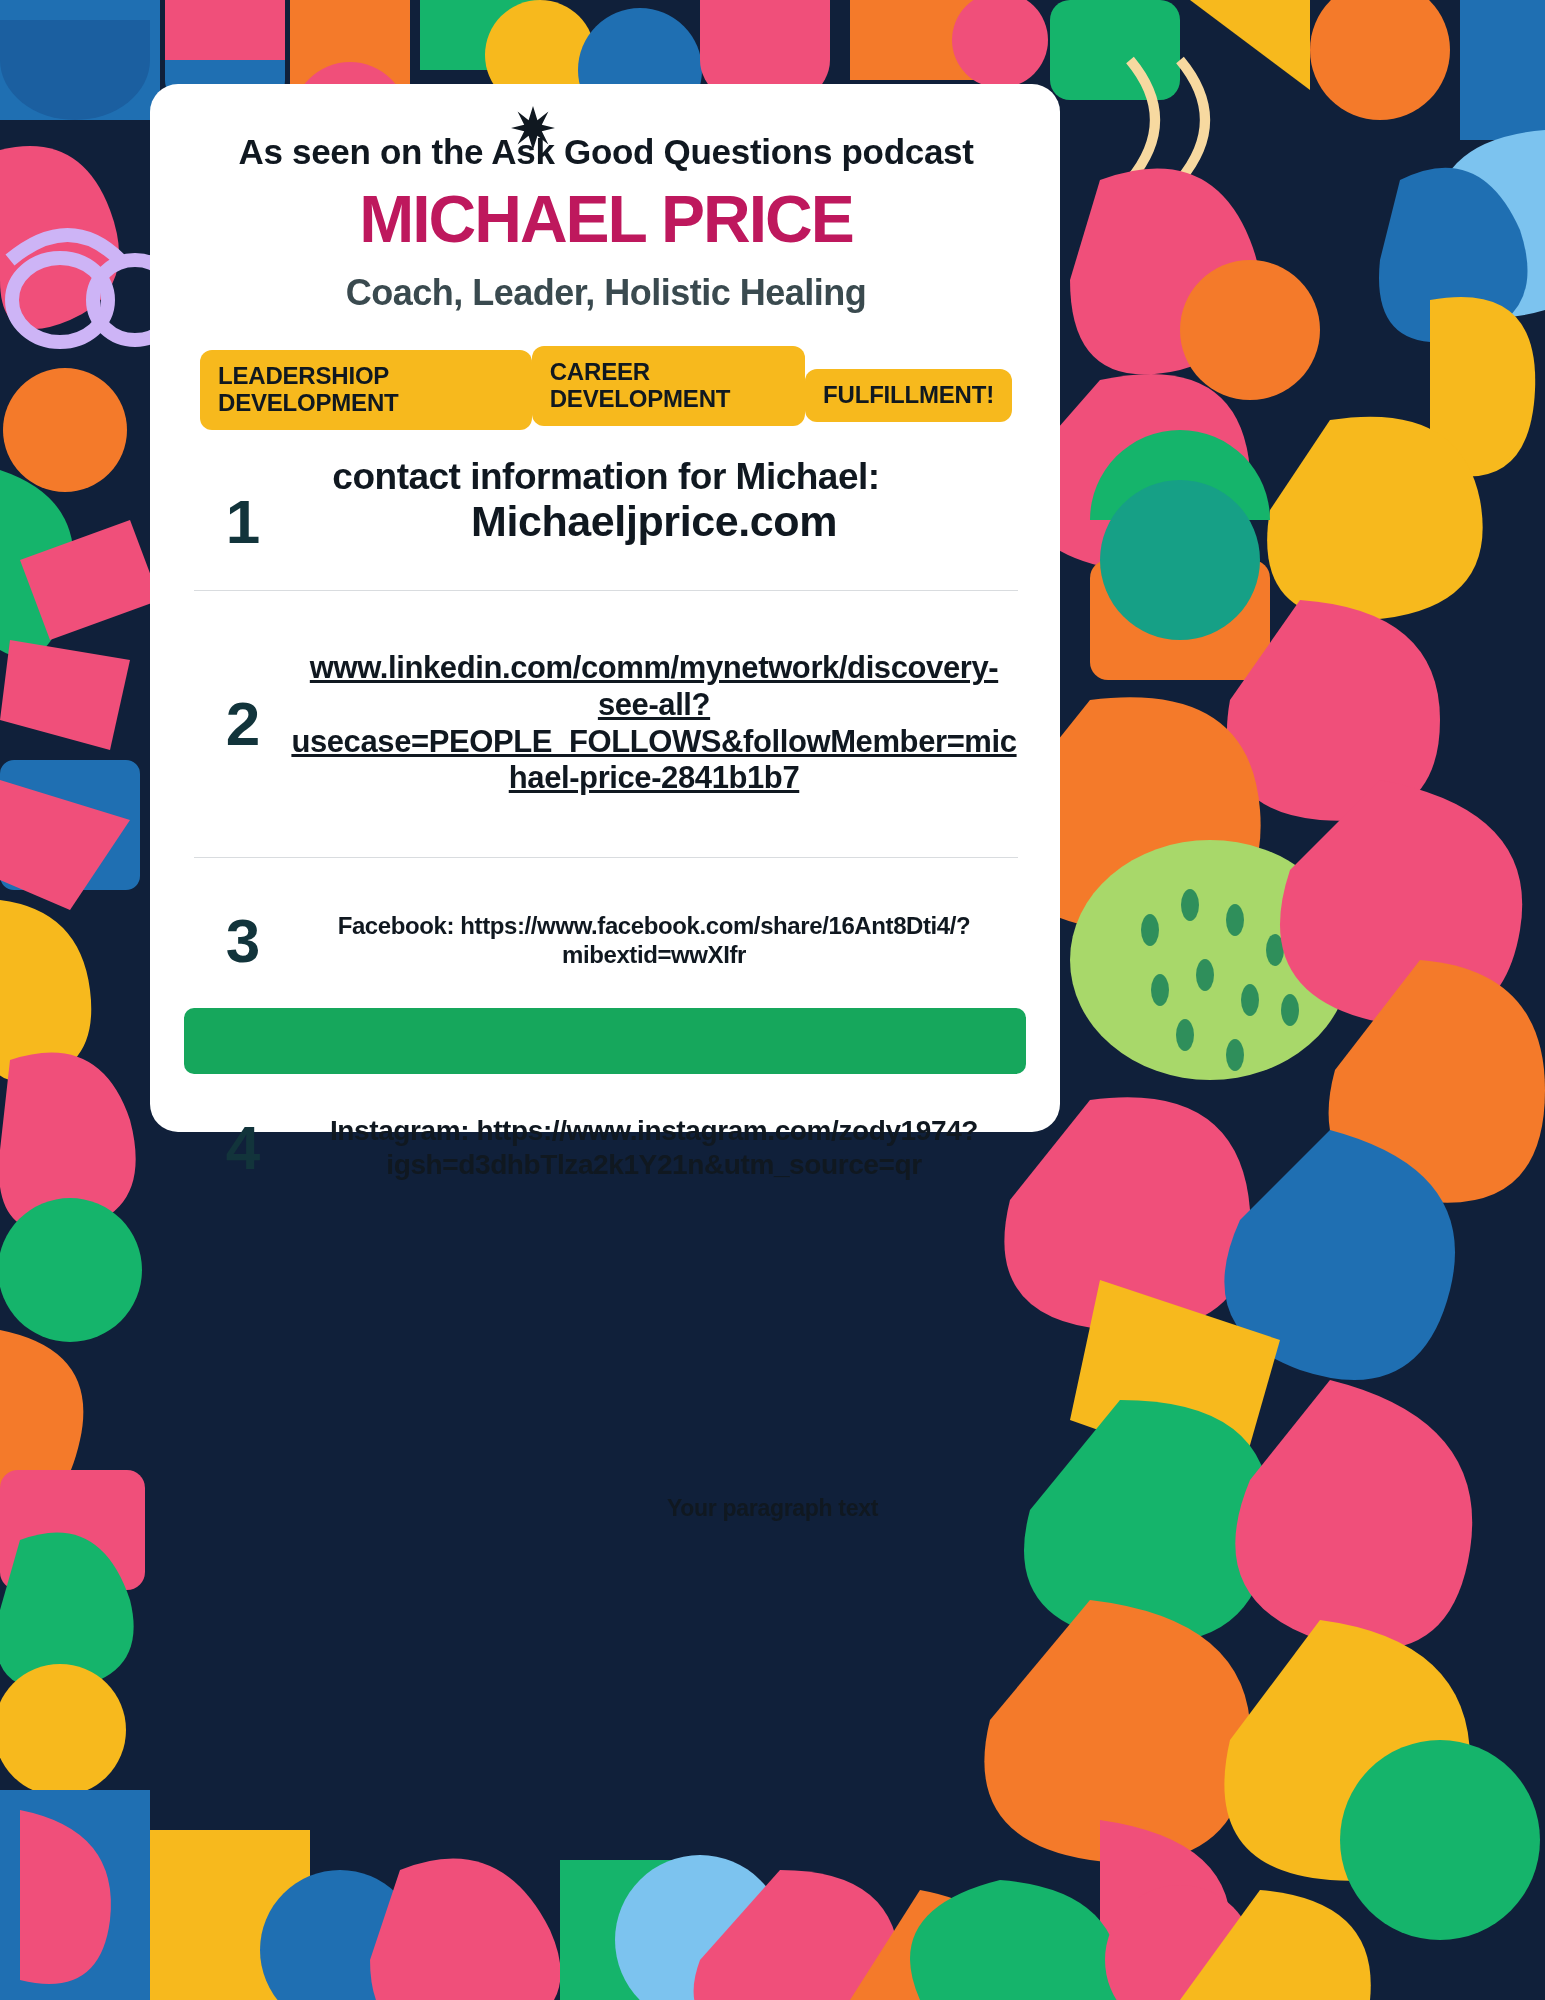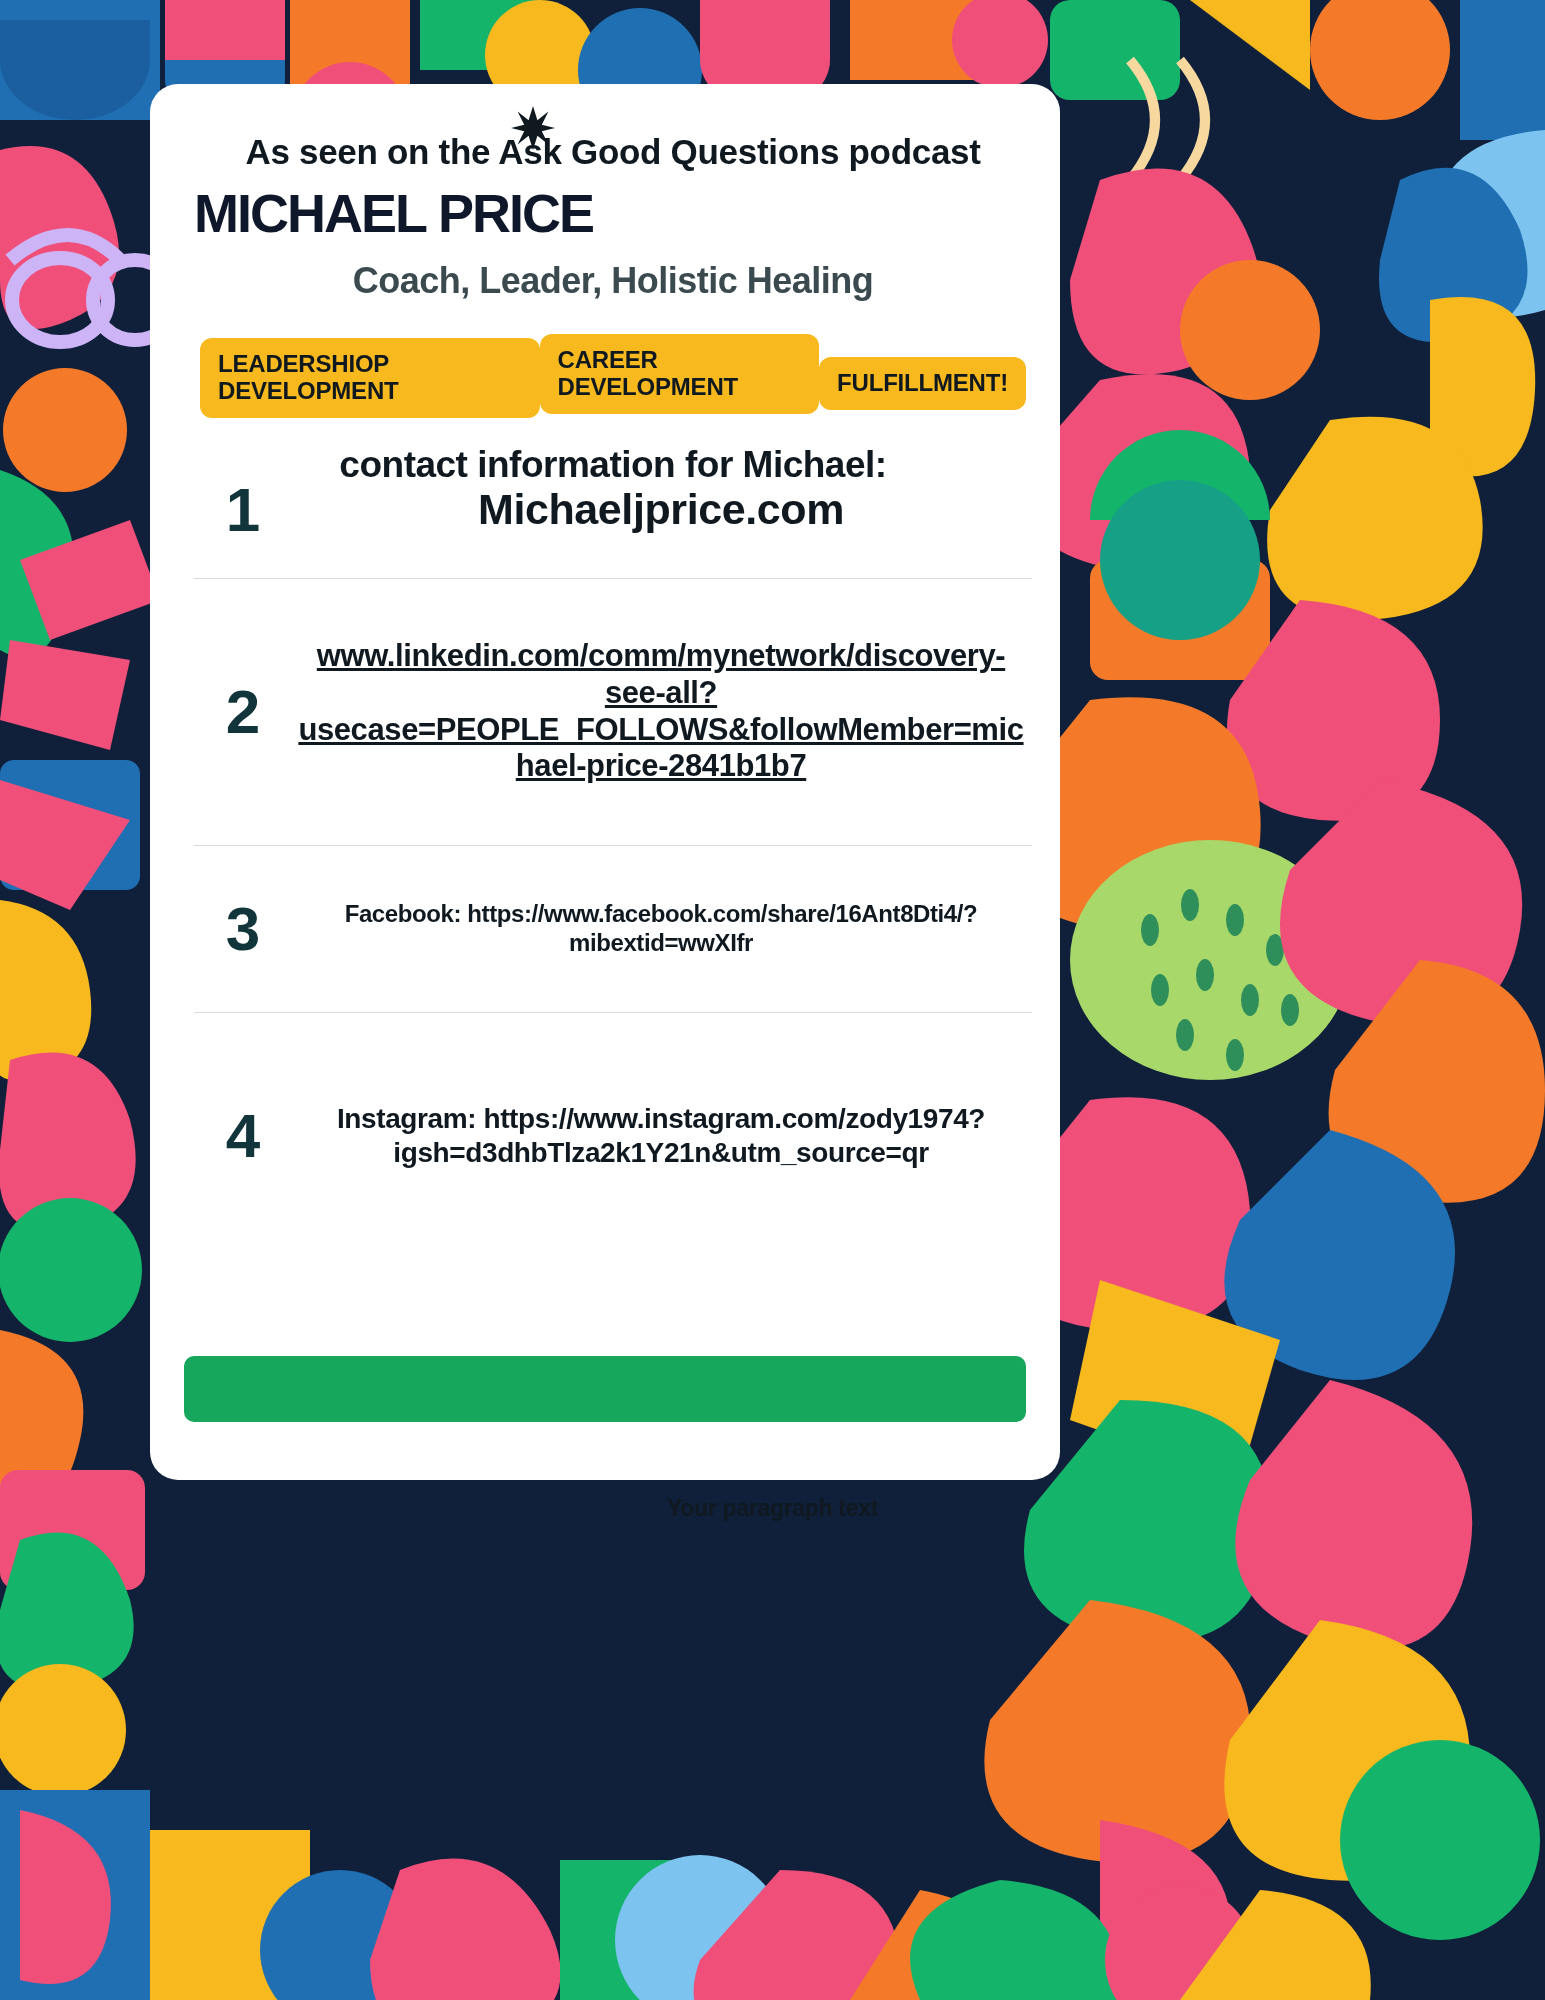--- a/index.html
+++ b/index.html
@@ -22,25 +22,25 @@
     background: #10203a;
     overflow: hidden;
   }
 
   
   #card {
     position: absolute;
     left: 150px;
     top: 84px;
     width: 910px;
-    height: 1396px;
+    height: 1048px;
     background: #ffffff;
     border-radius: 28px;
     box-sizing: border-box;
-    padding: 46px 28px 0 44px;
+    padding: 46px 42px 0 44px;
     z-index: 5;
   }
 
   .kicker {
     text-align: center;
     font-size: 35px;
     font-weight: bold;
     color: #101820;
     line-height: 1.25;
     letter-spacing: -0.3px;
@@ -48,23 +48,24 @@
   }
   .sparkle {
     position: absolute;
     left: 317px;
     top: -24px;
     width: 44px;
     height: 44px;
   }
 
   .title {
-    font-size: 54px;
-    font-weight: bold;
-    color: #0f172a;
+    text-align: center;
+    font-size: 66px;
+    font-weight: bold;
+    color: #be185d;
     letter-spacing: -2px;
     margin-top: 12px;
     line-height: 1;
   }
 
   .subtitle {
     text-align: center;
     font-size: 36px;
     font-weight: bold;
     color: #3a4a4f;

